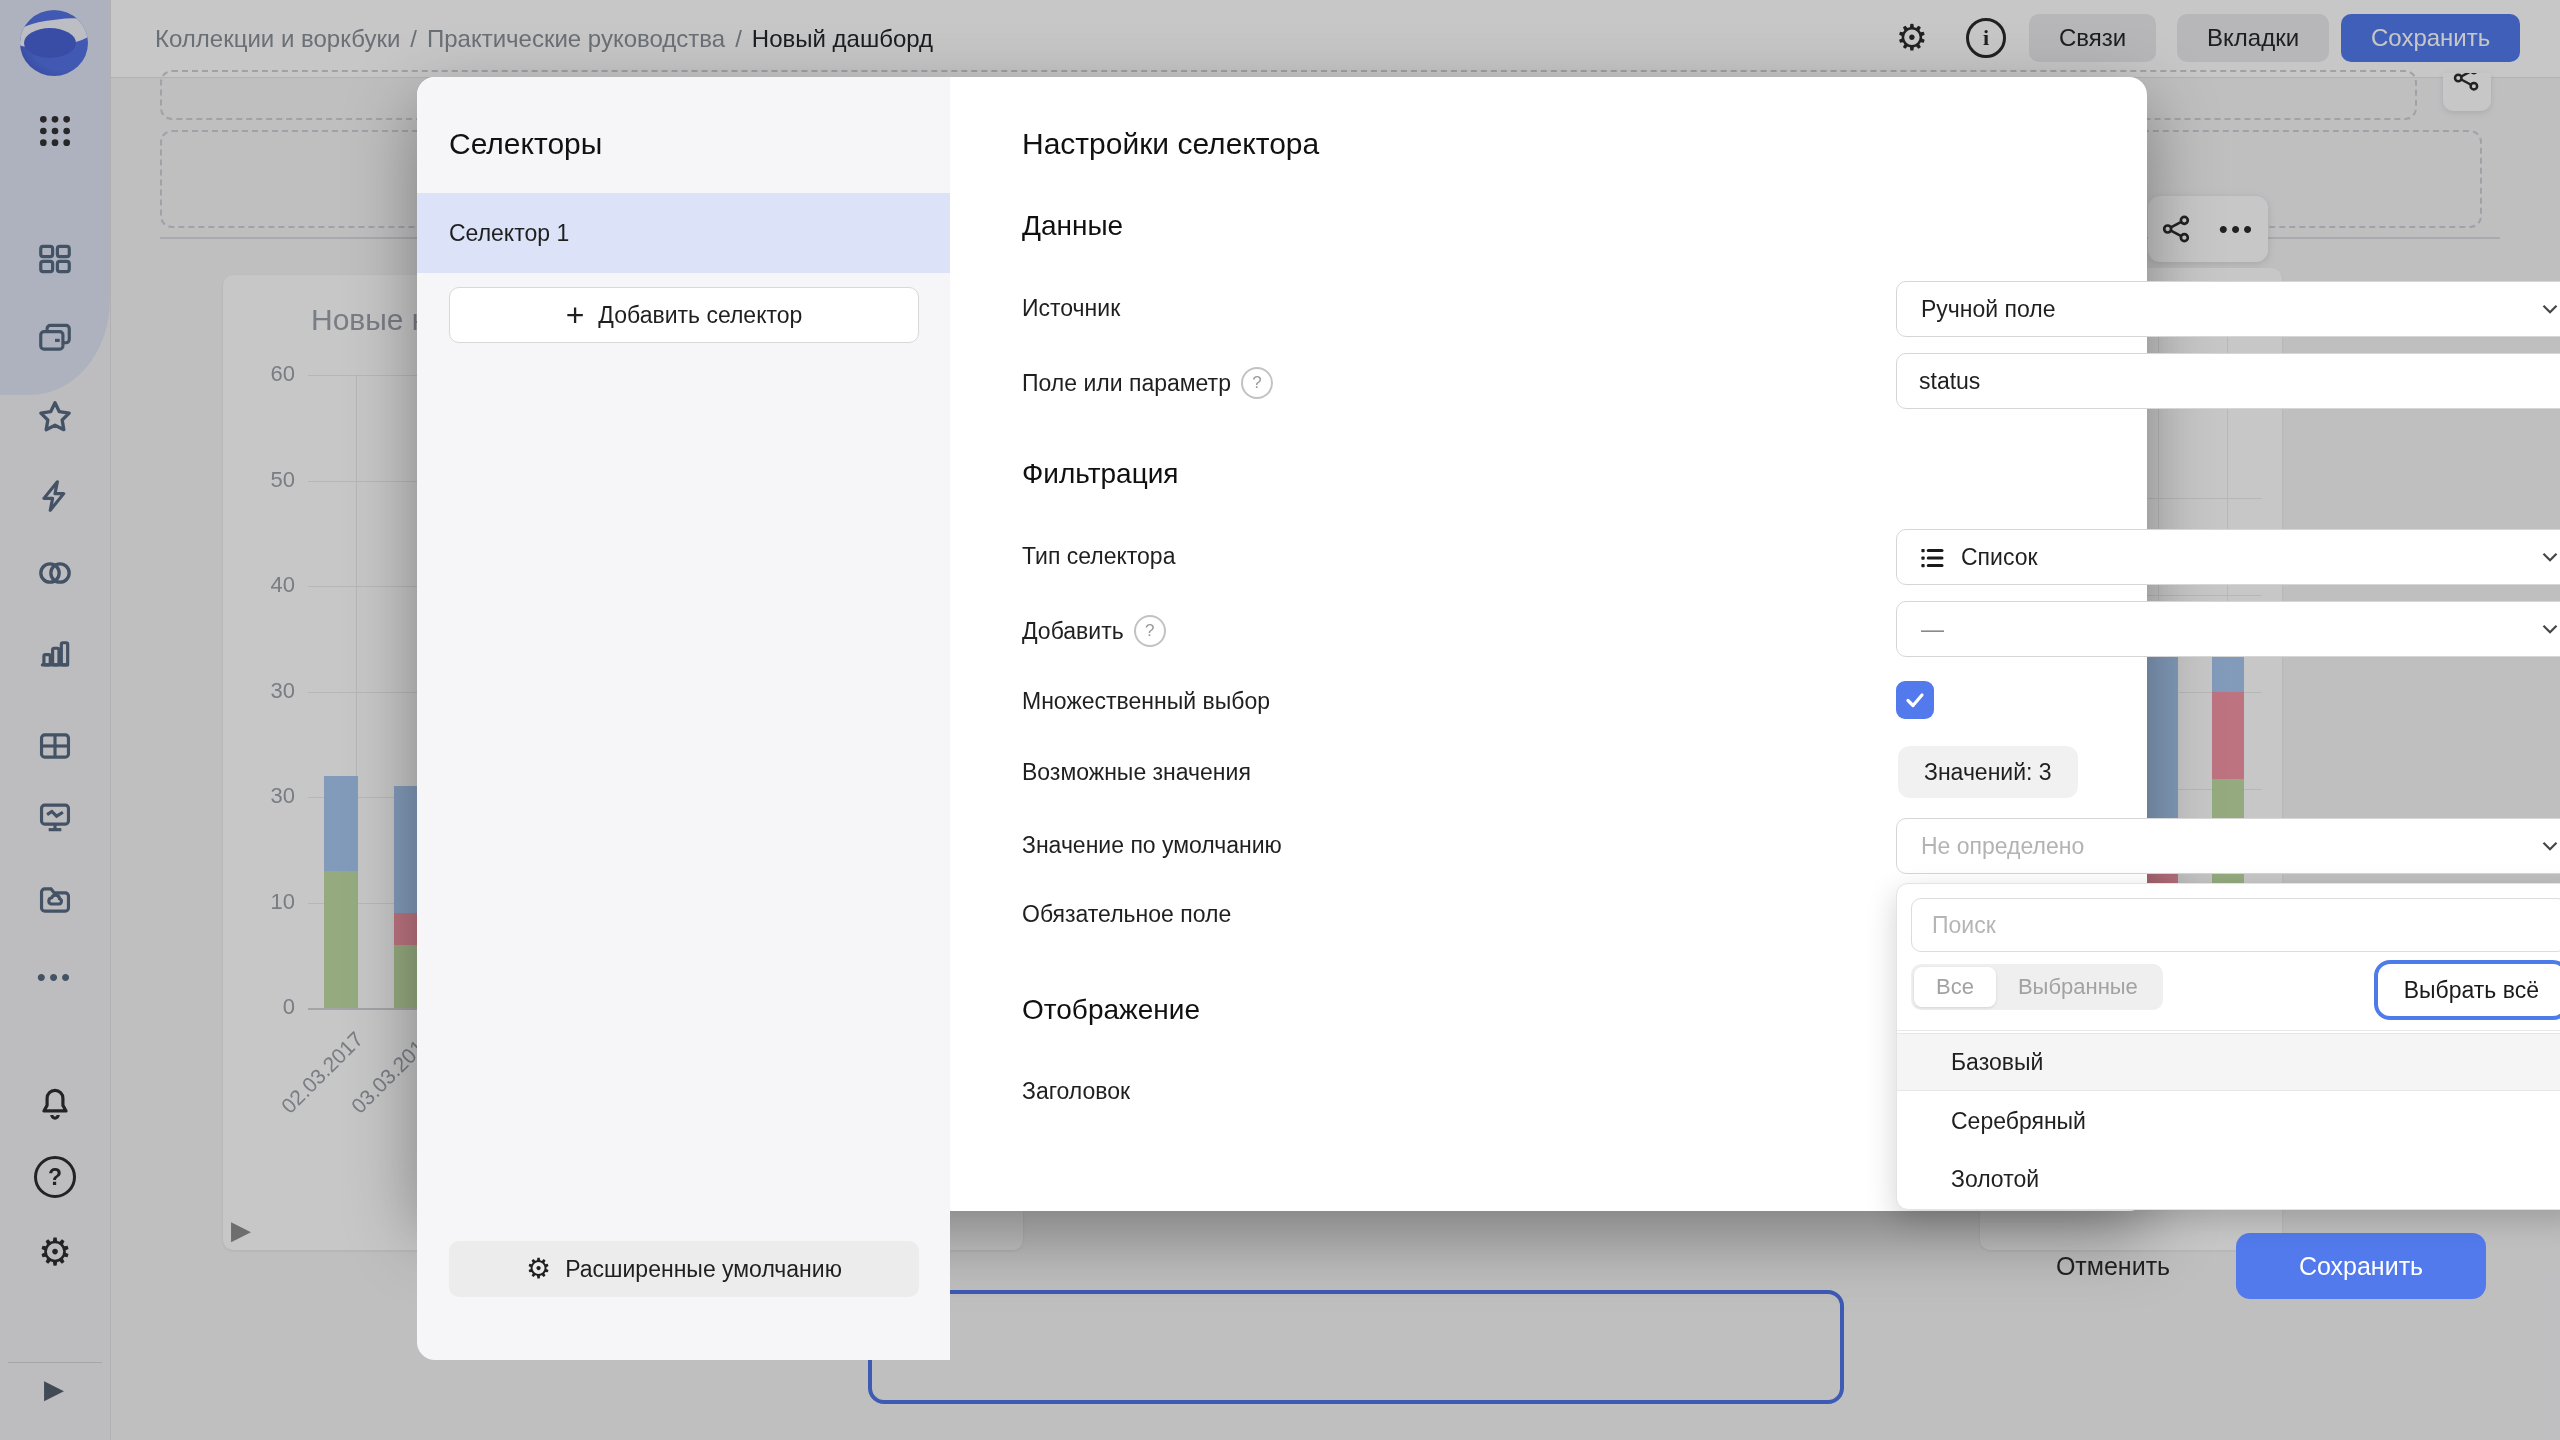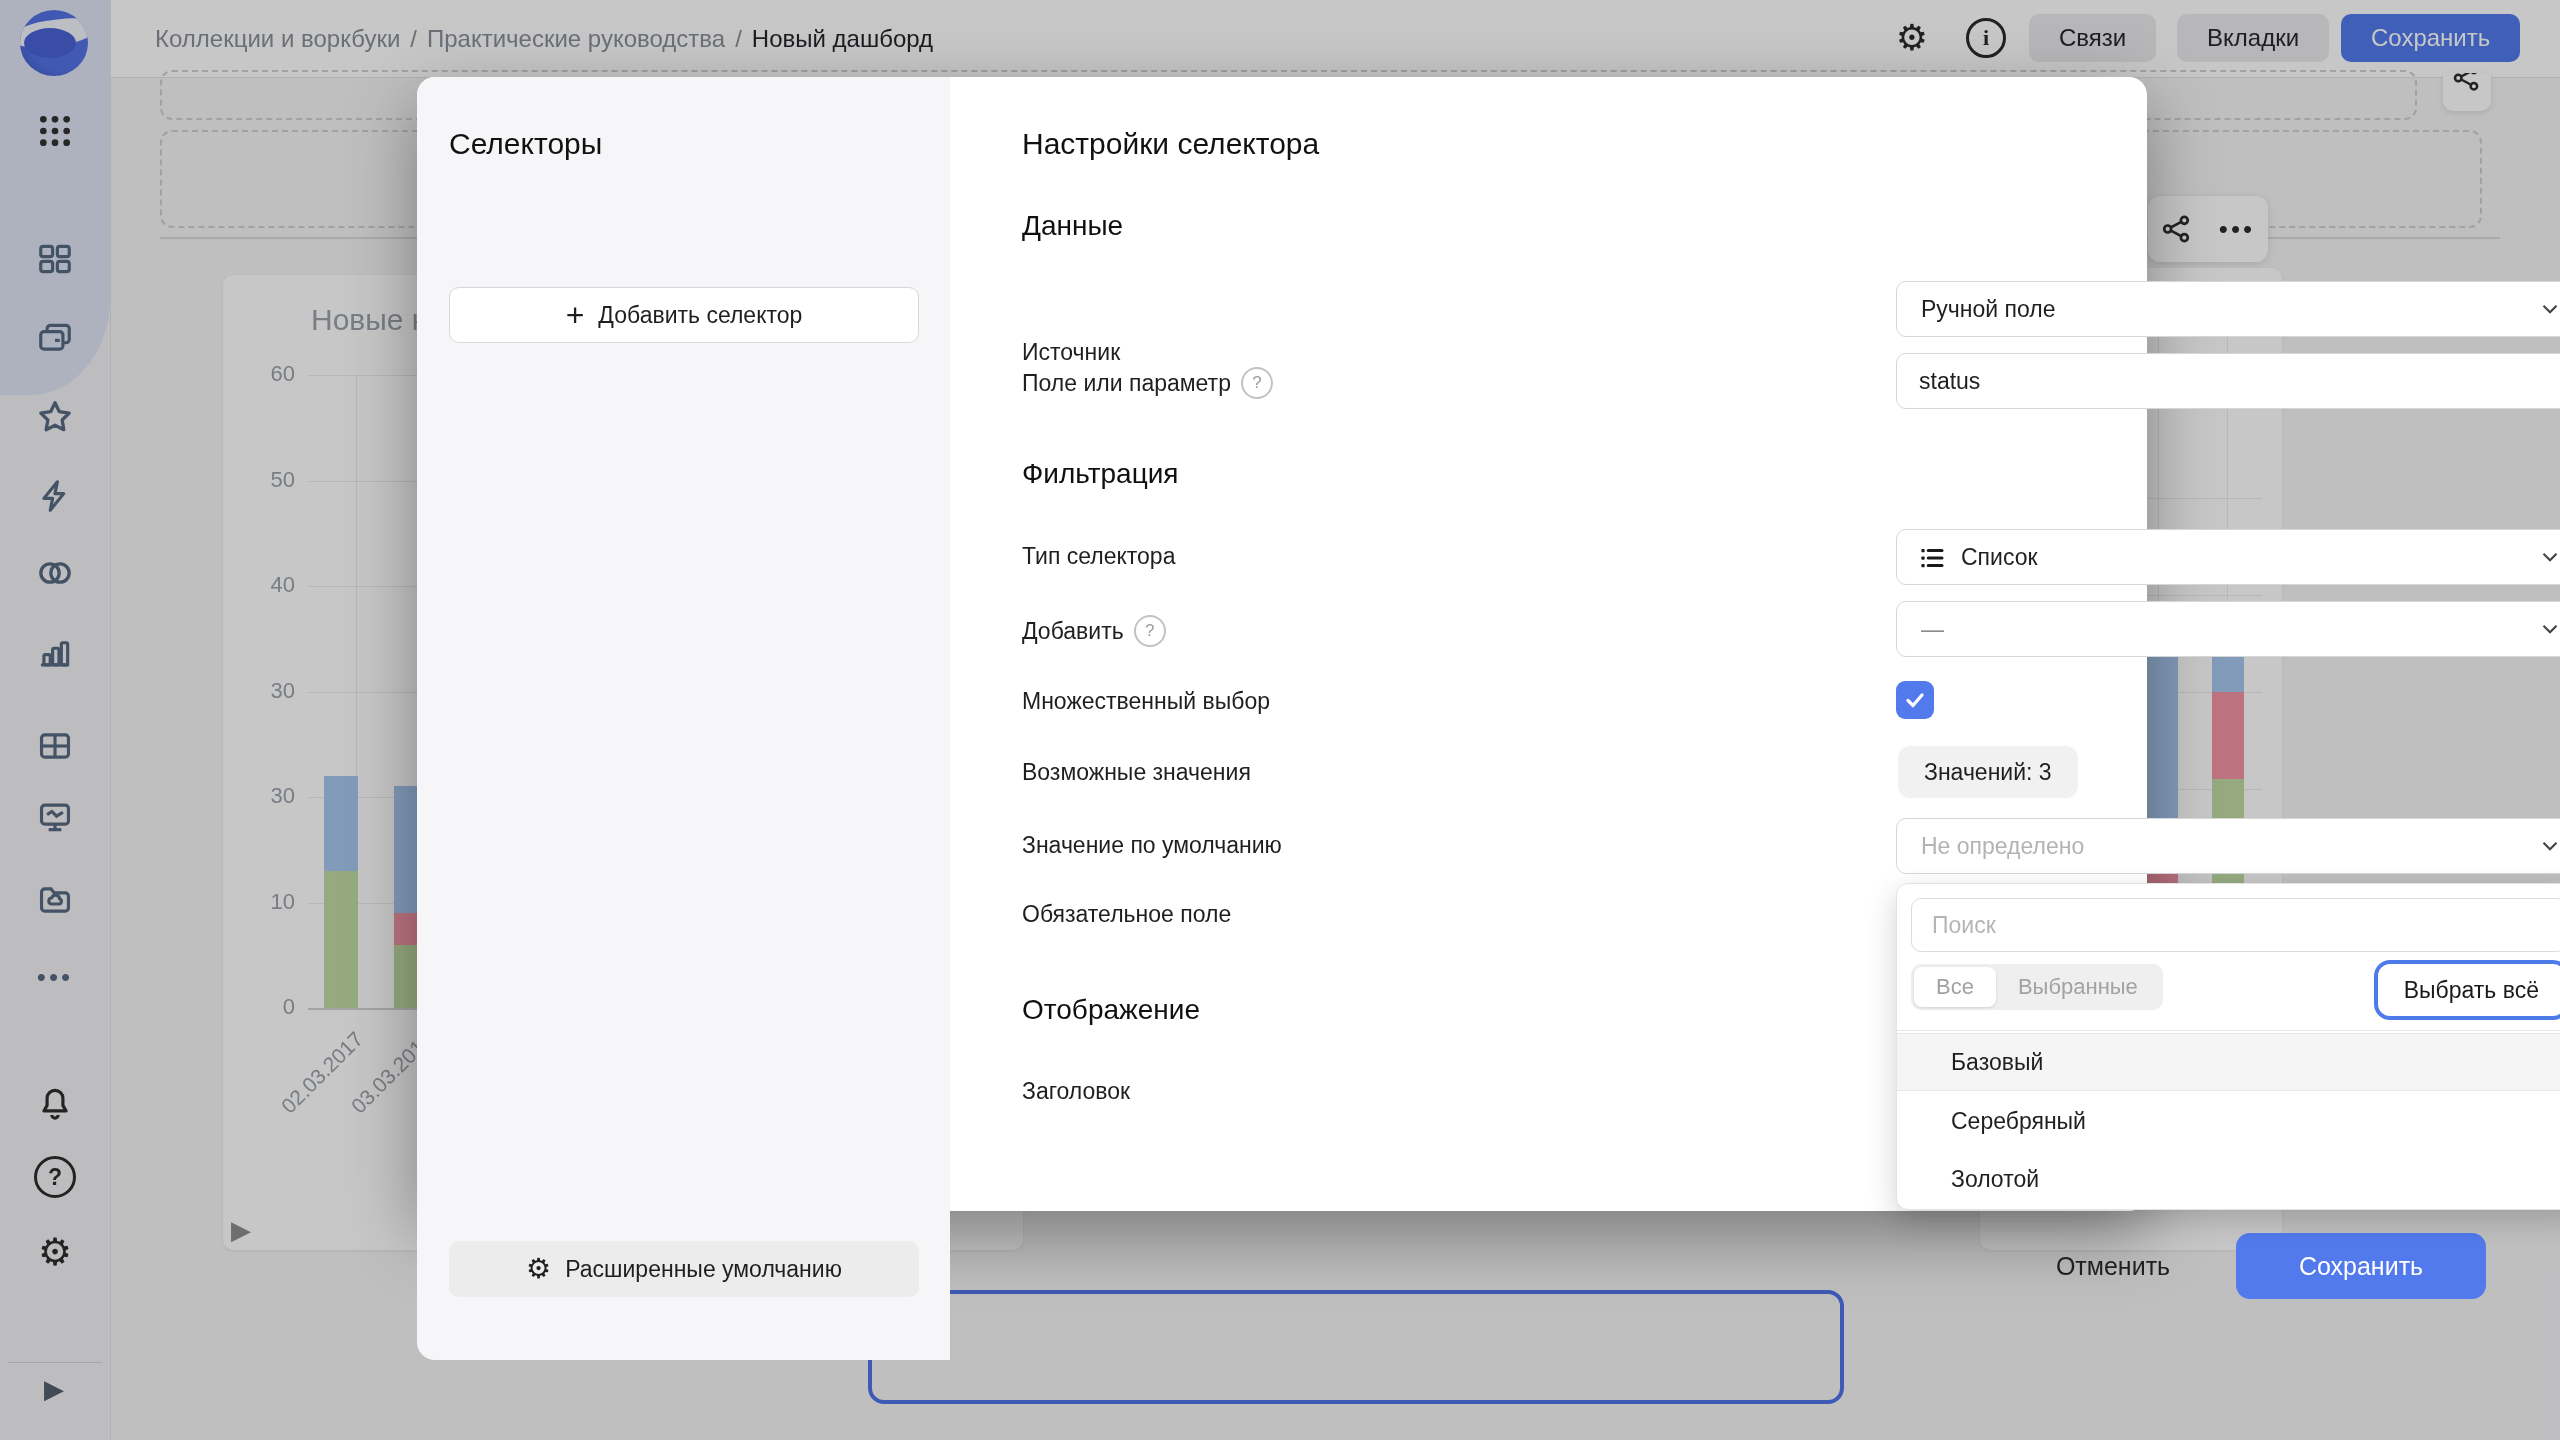--- a/index.html
+++ b/index.html
@@ -292,35 +292,36 @@
 
   <div class="abs blue-outline-box" style="left:868px;top:1290px;width:968px;height:106px;"></div>
 </div>
 
 <div id="backdrop"></div>
 
 <div id="modal">
 
   <div id="left-panel">
     <div class="panel-title abs" style="left:32px;top:50px;">Селекторы</div>
+    <div class="sel-item selected" style="top:116px;">Селектор 1</div>
     <div class="ghost-btn" style="left:32px;top:210px;width:470px;height:56px;">
       <span style="font-size:32px;font-weight:300;line-height:1;">+</span>
       <span>Добавить селектор</span>
     </div>
     <div class="flat-btn" style="left:32px;top:1164px;width:470px;height:56px;">
       <span style="font-size:28px;color:#1f1f1f;line-height:1;">⚙</span>
       <span>Расширенные умолчанию</span>
     </div>
   </div>
 
   <div class="abs" style="left:533px;top:0;width:1197px;height:1283px;">
     <div class="panel-title abs" style="left:72px;top:50px;">Настройки селектора</div>
 
     <div class="section-h abs" style="left:72px;top:133px;">Данные</div>
-    <div class="form-label abs" style="left:72px;top:218px;margin-top:44px;">Источник</div>
+    <div class="form-label abs" style="left:72px;top:218px;">Источник</div>
     <div class="select" style="top:204px;">
       <span>Ручной поле</span>
       <span class="chev">
         <svg width="26" height="26" viewBox="0 0 24 24" fill="none" stroke="#454545" stroke-width="2">
             <polyline points="6,9 12,15 18,9"></polyline>
           </svg>
       </span>
     </div>
     <div class="form-label abs" style="left:72px;top:290px;">
       <span>Поле или параметр</span>

